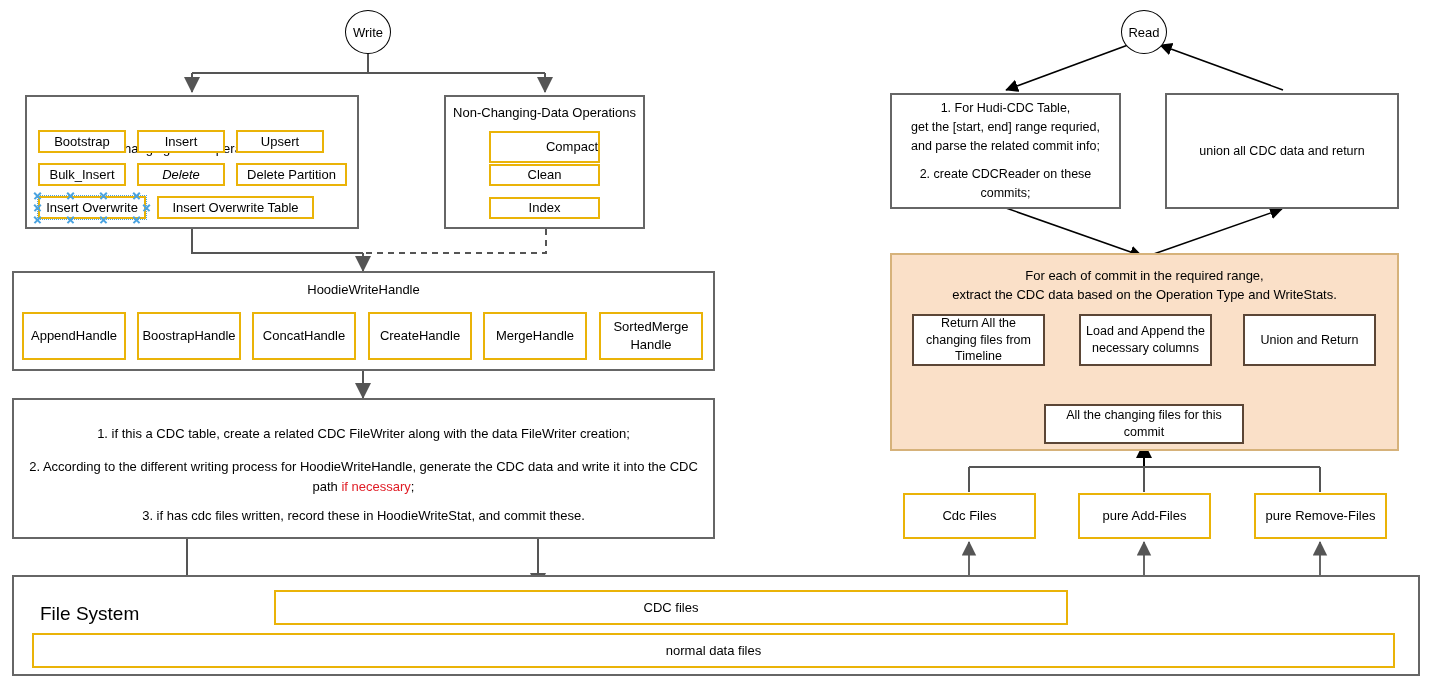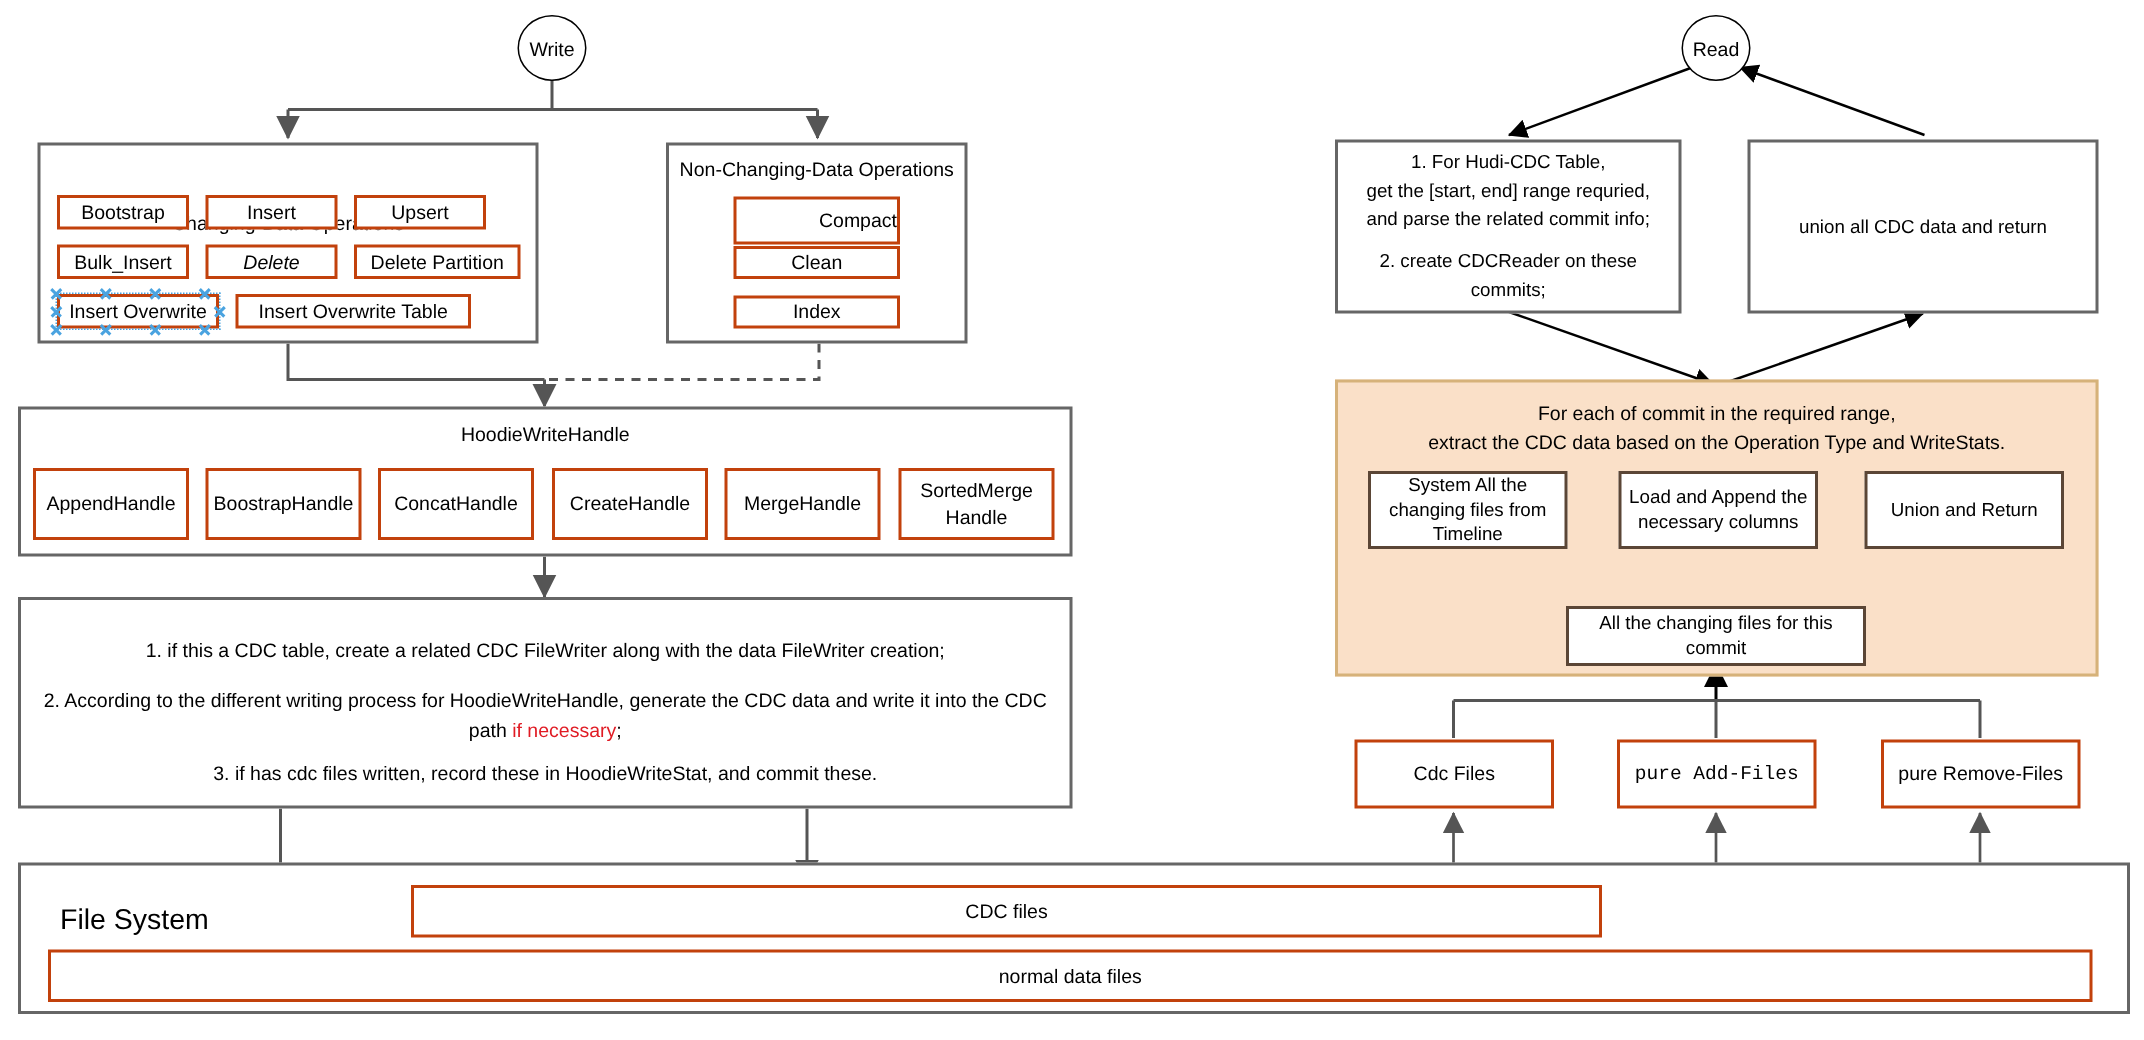--- a/index.html
+++ b/index.html
@@ -7,21 +7,21 @@
   body {
     width:1429px; height:693px;
     font-family:"Liberation Sans", sans-serif;
     color:#000000;
     position:relative;
     overflow:hidden;
   }
   #stage { position:absolute; left:0; top:0; width:1429px; height:693px; }
   svg.edges { position:absolute; left:0; top:0; width:1429px; height:693px; pointer-events:none; }
 
-  .node { position:absolute; border:2px solid #c2410c; background:#ffffff;
+  .node { position:absolute; border:2px solid #eab308; background:#ffffff;
           display:flex; align-items:center; justify-content:center; text-align:center;
           font-size:13px; line-height:1.35; }
   .group { position:absolute; border:2px solid #666666; background:#ffffff; }
   .group-title { position:absolute; left:0; right:0; text-align:center; font-size:13px; }
 
   .ellipse { position:absolute; border:1.5px solid #000000; border-radius:50%;
              background:#ffffff; display:flex; align-items:center; justify-content:center;
              font-size:13px; }
 
   .orange-panel { position:absolute; background:#FAE0C8; border:2px solid #D6B27A; }
@@ -240,21 +240,21 @@
   </div>
 
   <div class="orange-panel" style="left:890px; top:253px; width:509px; height:198px;">
     <div class="panel-head" style="top:12px;">
       <div>For each of commit in the required range,</div>
       <div>extract the CDC data based on the Operation Type and WriteStats.</div>
     </div>
   </div>
   <div class="node" style="left:912px; top:314px; width:133px; height:52px; border-color:#5b4636; font-size:12.5px;">
     <div>
-      <div>System All the</div>
+      <div>Return All the</div>
       <div>changing files from</div>
       <div>Timeline</div>
     </div>
   </div>
   <div class="node" style="left:1079px; top:314px; width:133px; height:52px; border-color:#5b4636; font-size:12.5px;">
     <div>
       <div>Load and Append the</div>
       <div>necessary columns</div>
     </div>
   </div>
@@ -264,20 +264,20 @@
   <div class="node" style="left:1044px; top:404px; width:200px; height:40px; border-color:#5b4636; font-size:12.5px;">
     <div>
       <div>All the changing files for this</div>
       <div>commit</div>
     </div>
   </div>
 
   <div class="node" style="left:903px; top:493px; width:133px; height:46px;">
     <span>Cdc Files</span>
   </div>
-  <div class="node" style="left:1078px; top:493px; width:133px; height:46px;font-family:Liberation Mono, monospace;">
+  <div class="node" style="left:1078px; top:493px; width:133px; height:46px;">
     <span>pure Add-Files</span>
   </div>
   <div class="node" style="left:1254px; top:493px; width:133px; height:46px;">
     <span>pure Remove-Files</span>
   </div>
 
 </div>
 
 </body></html>

